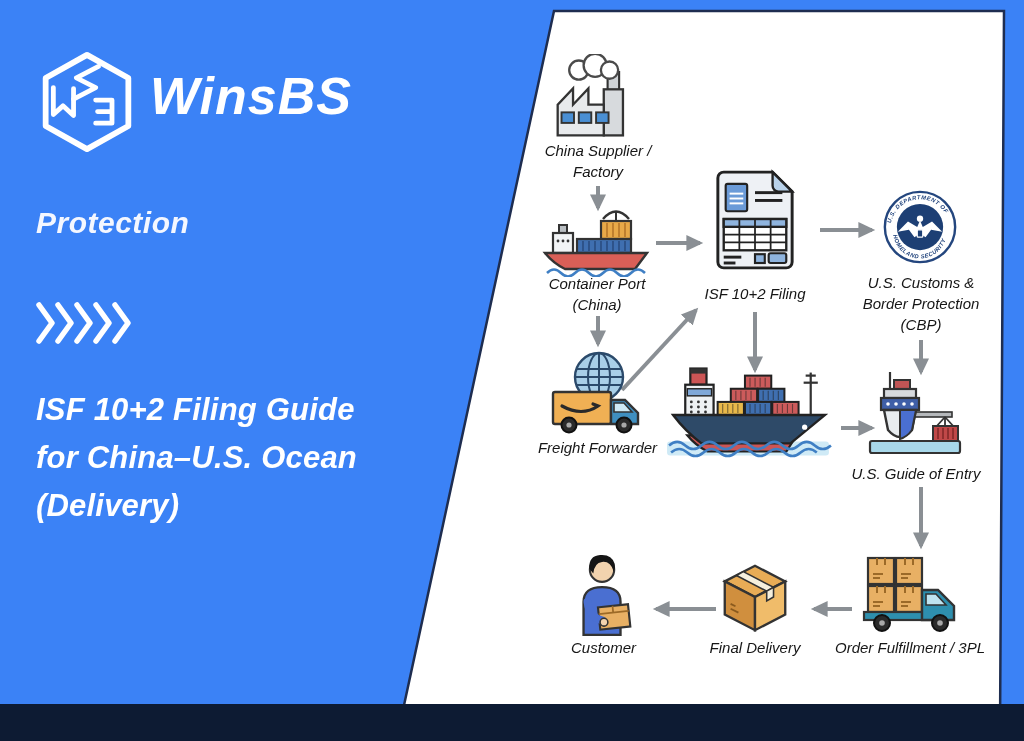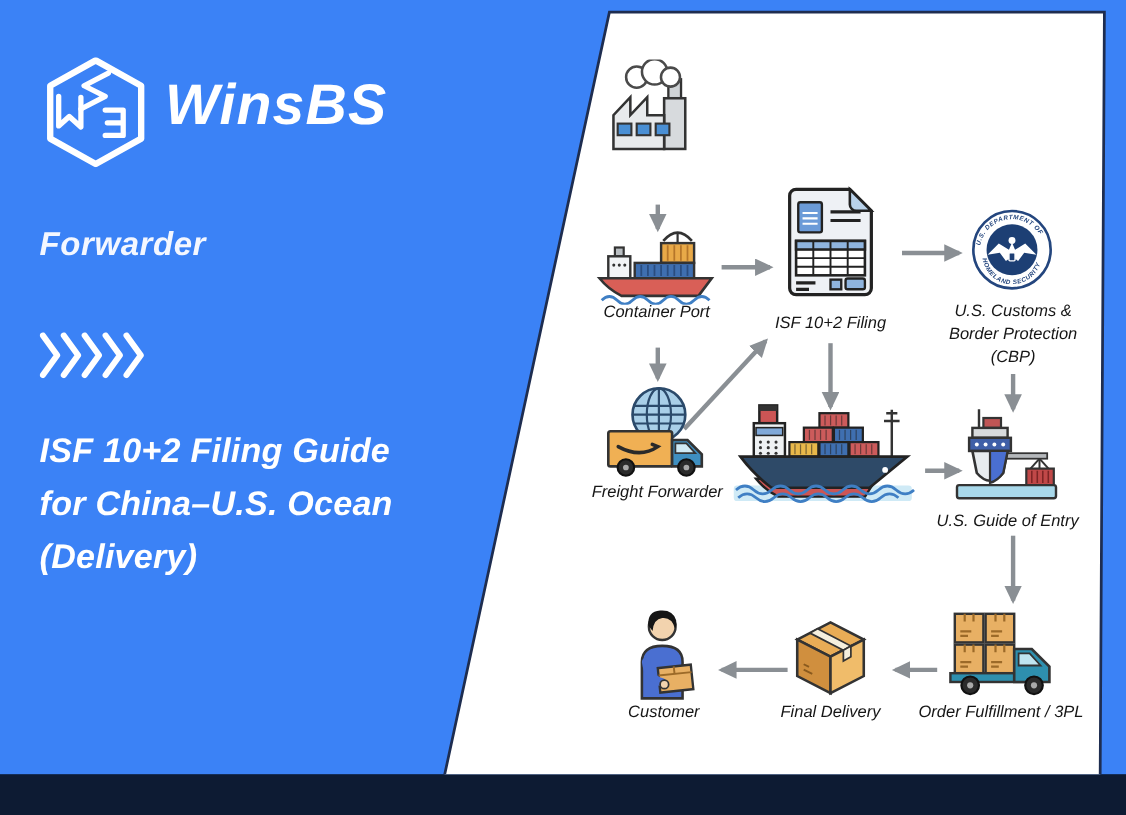--- a/index.html
+++ b/index.html
@@ -26,21 +26,21 @@
   <svg class="abs" style="left:38px;top:52px;" width="98" height="100" viewBox="0 0 100 104">
     <g fill="none" stroke="#ffffff" stroke-width="6" stroke-linejoin="round" stroke-linecap="round">
       <polygon points="50,3 93,27 93,77 50,101 7,77 7,27"></polygon>
       <path d="M62,15 L39,27 L59,37 L36,49" stroke-width="5"></path>
       <path d="M15,37 v28 l10,-9 l11,10 v-28" stroke-width="5"></path>
       <path d="M59,50 h17 v12 h-15 m15,0 v12 h-17" stroke-width="5"></path>
     </g>
   </svg>
   <div class="wordmark">WinsBS</div>
 
-  <div class="tagline">Forwarder</div>
+  <div class="tagline">Protection</div>
 
   <svg class="abs" style="left:36px;top:302px;" width="100" height="42" viewBox="0 0 100 42">
     <g fill="none" stroke="#ffffff" stroke-width="5.5" stroke-linecap="round" stroke-linejoin="round">
       <polyline points="3,3 16,21 3,39"></polyline>
       <polyline points="22,3 35,21 22,39"></polyline>
       <polyline points="41,3 54,21 41,39"></polyline>
       <polyline points="60,3 73,21 60,39"></polyline>
       <polyline points="79,3 92,21 79,39"></polyline>
     </g>
   </svg>
@@ -339,22 +339,27 @@
     <path d="M17,86 V52 q0,-15 19,-15 q19,0 19,15 v34 Z" fill="#4a6fd1" stroke="#333" stroke-width="2.4"></path>
     <g transform="rotate(-6 49 68)">
       <rect x="33" y="56" width="31" height="23" fill="#e8b064" stroke="#333" stroke-width="2.2"></rect>
       <line x1="33" y1="63" x2="64" y2="63" stroke="#9c6a28" stroke-width="1.8"></line>
       <line x1="48" y1="56" x2="48" y2="63" stroke="#9c6a28" stroke-width="1.8"></line>
     </g>
     <path d="M21,52 q2,16 15,19" fill="none" stroke="#4a6fd1" stroke-width="8" stroke-linecap="round"></path>
     <circle cx="38" cy="73" r="4" fill="#f2d3ae" stroke="#333" stroke-width="1.6"></circle>
   </svg>
 
+  <div class="node-label" style="left:508px;top:140px;width:180px;">
+    <div>China Supplier /</div>
+    <div>Factory</div>
+  </div>
   <div class="node-label" style="left:512px;top:273px;width:170px;">
     <div>Container Port</div>
+    <div>(China)</div>
   </div>
   <div class="node-label" style="left:675px;top:283px;width:160px;">
     <div>ISF 10+2 Filing</div>
   </div>
   <div class="node-label" style="left:830px;top:272px;width:182px;">
     <div>U.S. Customs &amp;</div>
     <div>Border Protection</div>
     <div>(CBP)</div>
   </div>
   <div class="node-label" style="left:510px;top:437px;width:175px;">

